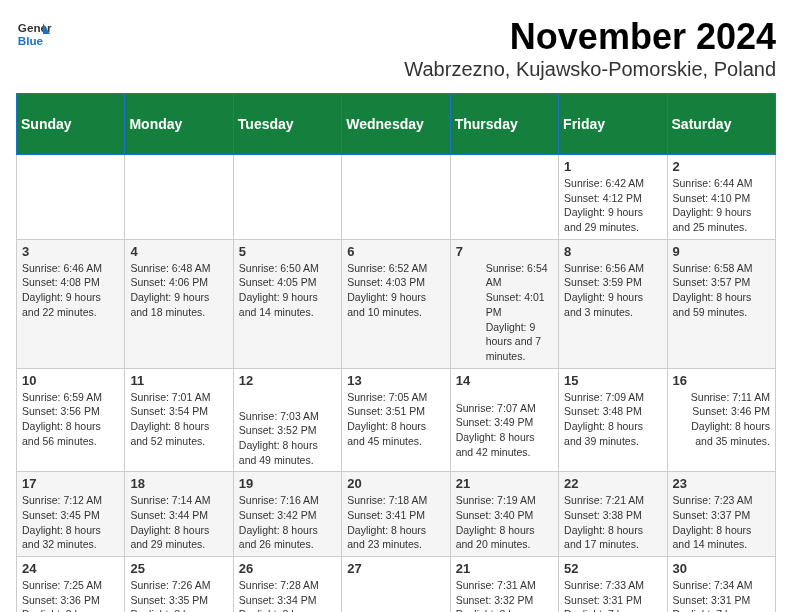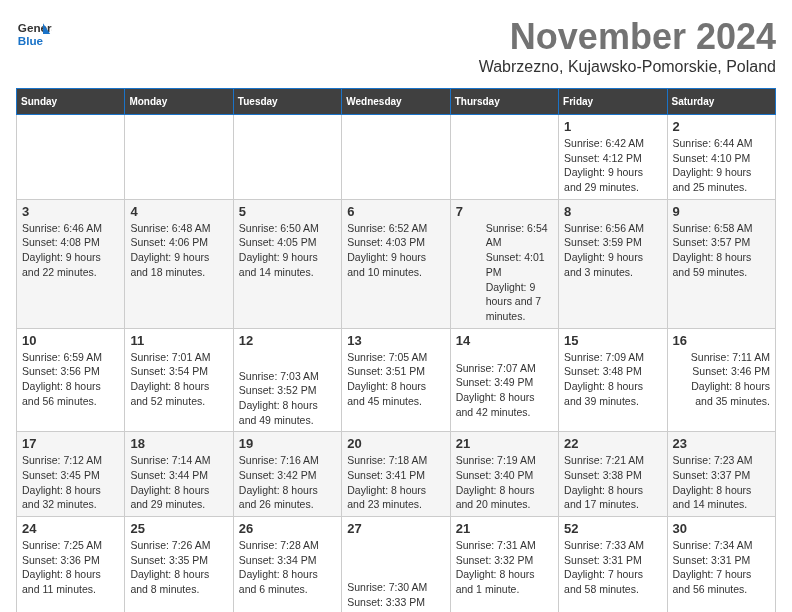--- a/index.html
+++ b/index.html
@@ -24,37 +24,37 @@
     .logo-icon {
       width: 36px;
       height: 36px;
     }
     .title-area {
       text-align: right;
     }
     .month-title {
       font-size: 36px;
       font-weight: bold;
-      color: #737373;
+      color: #000000;
     }
     .location-title {
-      font-size: 16px;
+      font-size: 20px;
       color: #333;
     }
     .calendar-table {
       width: 100%;
       border-collapse: collapse;
       table-layout: fixed;
     }
     .calendar-table th {
-      background: #404040;
+      background: #15803d;
       color: #fff;
-      font-size: 10px;
+      font-size: 14px;
       font-weight: bold;
-      padding: 7px 4px;
+      padding: 22px 4px;
       text-align: left;
       border: 1px solid #1a73c8;
     }
     .calendar-table td {
       border: 1px solid #ccc;
       vertical-align: top;
       padding: 4px 5px;
       font-size: 11px;
       color: #333;
       height: 80px;

